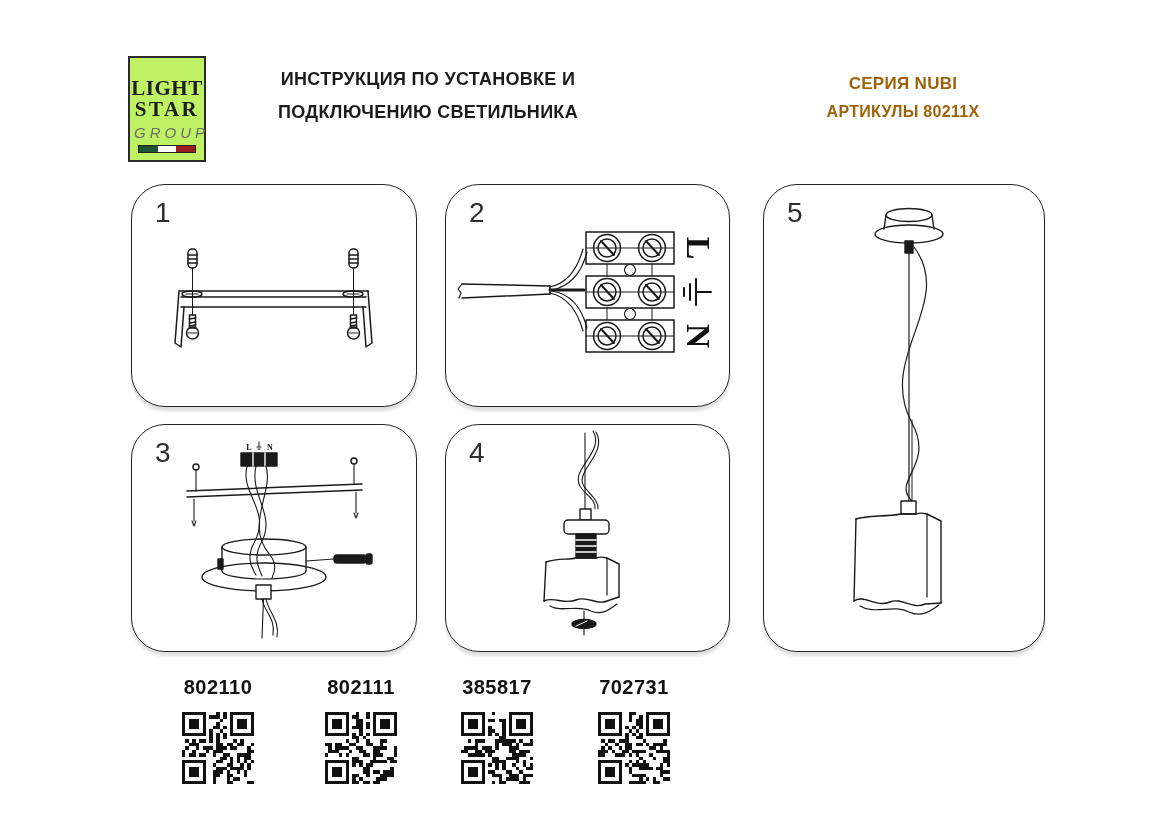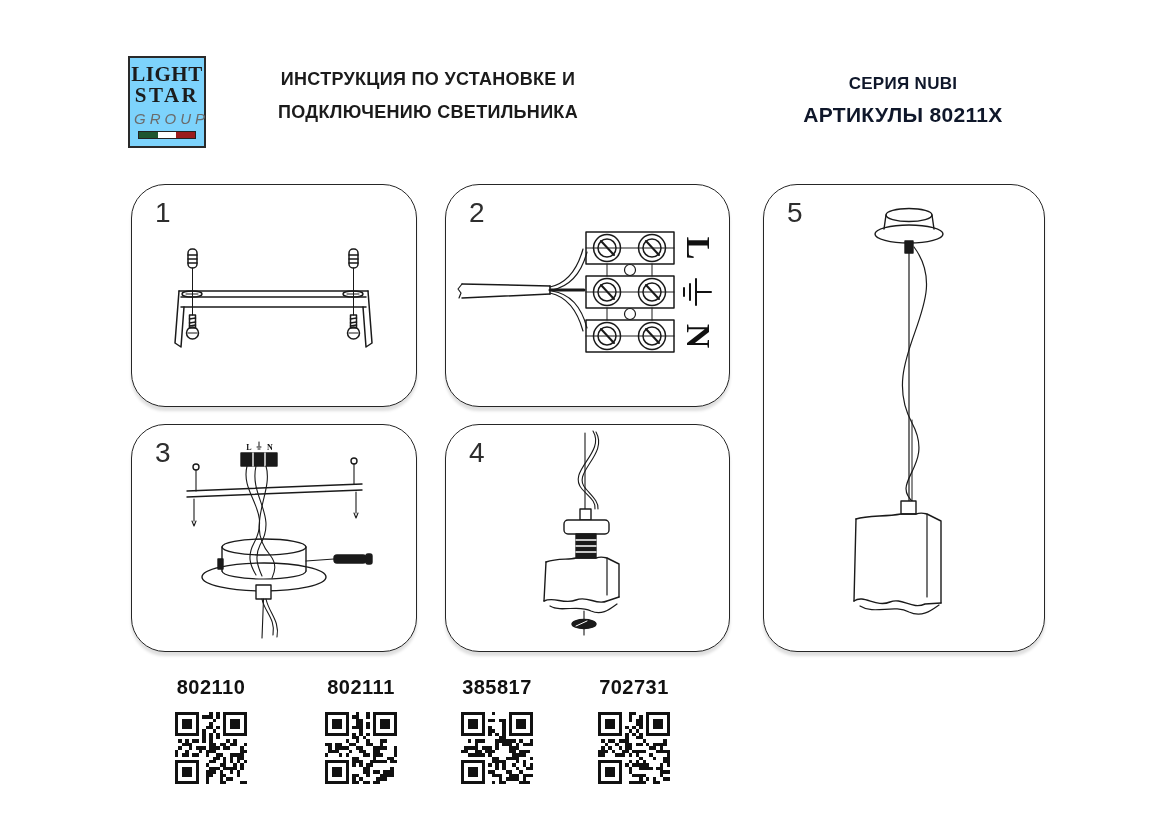--- a/index.html
+++ b/index.html
@@ -1,34 +1,34 @@
 <!DOCTYPE html>
 <html><head>
 <meta charset="utf-8">
 <style>
   html,body{margin:0;padding:0;background:#fff;}
   .page{position:relative;width:1169px;height:826px;background:#ffffff;overflow:hidden;
         font-family:"Liberation Sans",sans-serif;color:#1a1a1a;}
 
   
   .logo-box{position:absolute;left:128px;top:56px;width:74px;height:82px;
-            border:2px solid #2a2a2a;background:#7dd3fc;text-align:center;padding-top:6px;}
+            border:2px solid #2a2a2a;background:#bef264;text-align:center;padding-top:20px;}
   .logo-l1,.logo-l2{font-family:"Liberation Serif",serif;font-weight:bold;font-size:21px;
             line-height:21px;color:#1c1c1c;}
   .logo-l1{letter-spacing:.5px;}
   .logo-l2{letter-spacing:2.5px;}
   .logo-l3{font-size:15px;letter-spacing:4px;color:#6b6b6b;margin-top:4px;padding-left:4px;font-style:italic;}
   .logo-flag{width:56px;height:6px;margin:4px auto 0;border:1px solid #222;display:flex;}
   .logo-flag div{flex:1;}
 
   .title-block{position:absolute;left:210px;top:63px;width:436px;text-align:center;
                font-size:18px;font-weight:bold;line-height:33px;letter-spacing:.3px;color:#1b1b1b;}
-  .header-right{position:absolute;left:763px;top:74px;width:280px;text-align:center;color:#0f172a;}
+  .header-right{position:absolute;left:763px;top:74px;width:280px;text-align:center;color:#a16207;}
   .series-line{font-size:17px;font-weight:bold;letter-spacing:.3px;}
-  .articles-line{font-size:21px;font-weight:bold;margin-top:9px;letter-spacing:.3px;}
+  .articles-line{font-size:16px;font-weight:bold;margin-top:9px;letter-spacing:.3px;}
 
   
   .panel{position:absolute;background:#fff;border:1.6px solid #262626;border-radius:34px;
          box-shadow:0 4px 3px rgba(0,0,0,.13);}
   .p1{left:131px;top:184px;width:284px;height:221px;}
   .p2{left:445px;top:184px;width:283px;height:221px;}
   .p3{left:131px;top:424px;width:284px;height:226px;}
   .p4{left:445px;top:424px;width:283px;height:226px;}
   .p5{left:763px;top:184px;width:280px;height:466px;}
   .step-num{position:absolute;left:23px;top:12px;font-size:28px;color:#2e2e2e;}
@@ -306,21 +306,21 @@
       <g>
         <path d="M92,334 C104,330 120,332 137,329 L152,329 C158,327 162,329 163,329 L177,336 L177,418"></path>
         <line x1="163" y1="329" x2="163" y2="412" stroke-width="1.2"></line>
         <path d="M92,334 L90,416"></path>
         <path d="M90,416 C100,409 112,423 126,417 C138,412 148,425 161,419 L177,418"></path>
         <path d="M96,421 C110,430 130,419 145,427 C158,433 168,425 175,420" stroke-width="1.2"></path>
       </g>
     </svg>
   </div>
 
-  <div class="article-item" style="left:175px;top:676px">
+  <div class="article-item" style="left:182px;top:676px">
     <div class="article-num">802110</div>
     <div class="qr"><svg width="72" height="72" viewBox="0 0 72 72" shape-rendering="crispEdges" fill="#111">
           <rect x="0.00" y="0.00" width="3.43" height="3.43"></rect>
           <rect x="3.43" y="0.00" width="3.43" height="3.43"></rect>
           <rect x="6.86" y="0.00" width="3.43" height="3.43"></rect>
           <rect x="10.29" y="0.00" width="3.43" height="3.43"></rect>
           <rect x="13.71" y="0.00" width="3.43" height="3.43"></rect>
           <rect x="17.14" y="0.00" width="3.43" height="3.43"></rect>
           <rect x="20.57" y="0.00" width="3.43" height="3.43"></rect>
           <rect x="34.29" y="0.00" width="3.43" height="3.43"></rect>

